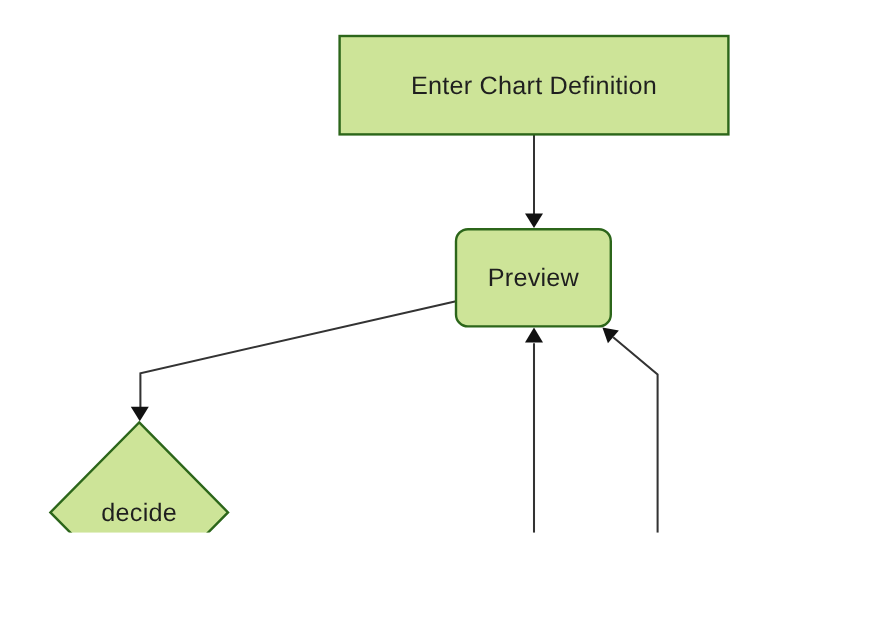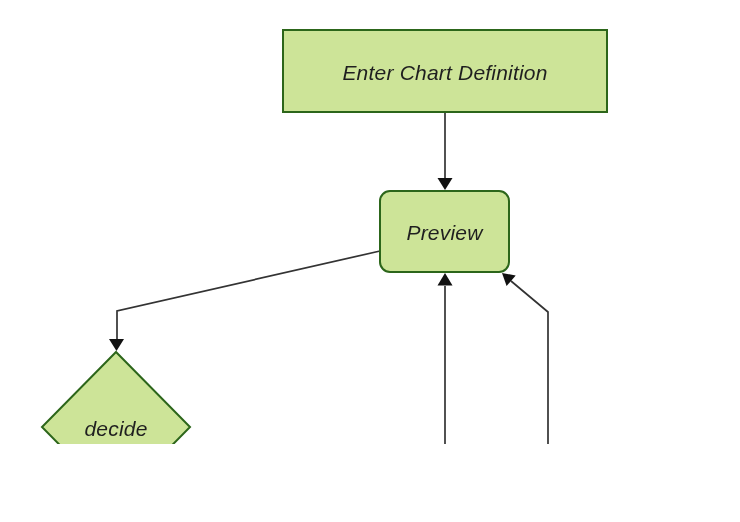--- a/index.html
+++ b/index.html
@@ -7,21 +7,20 @@
     margin: 0;
     padding: 0;
     background: var(--background, #ffffff);
   }
   .canvas {
     position: relative;
     width: 740px;
     height: 444px;
     background: var(--background, #ffffff);
     overflow: hidden;
-    font-style: italic;
   }
   svg { display: block; }
   .edge {
     fill: none;
     stroke: var(--edge-line, #333333);
     stroke-width: 1.7;
   }
   .arrowhead {
     fill: var(--arrowhead, #111111);
     stroke: none;

